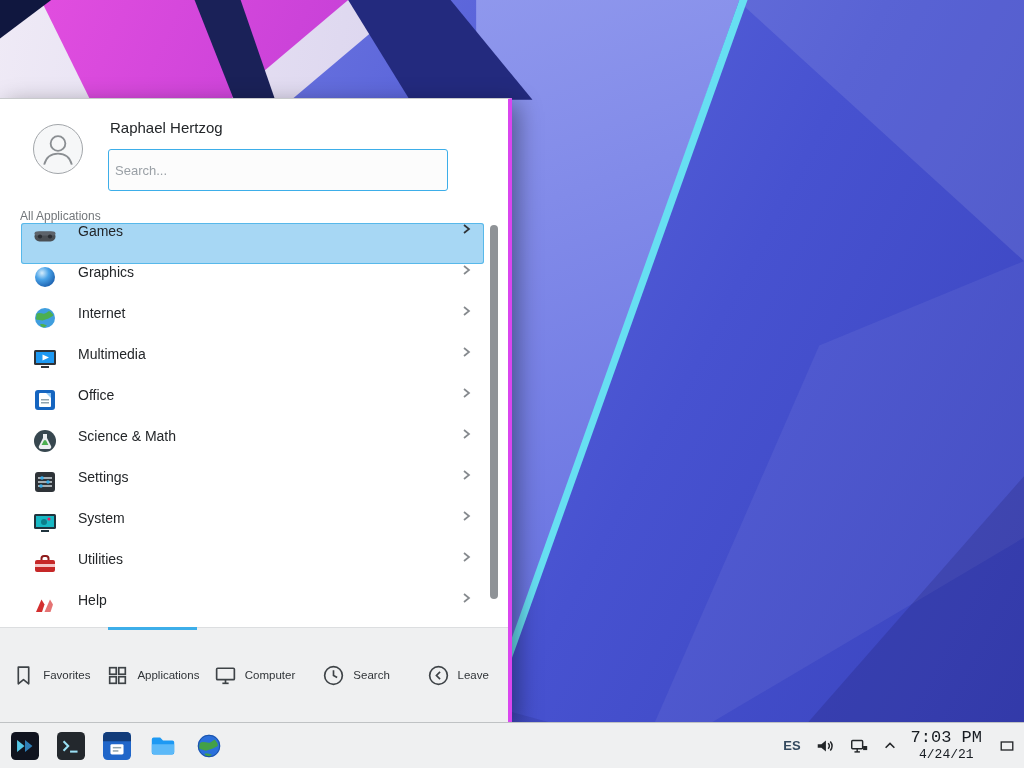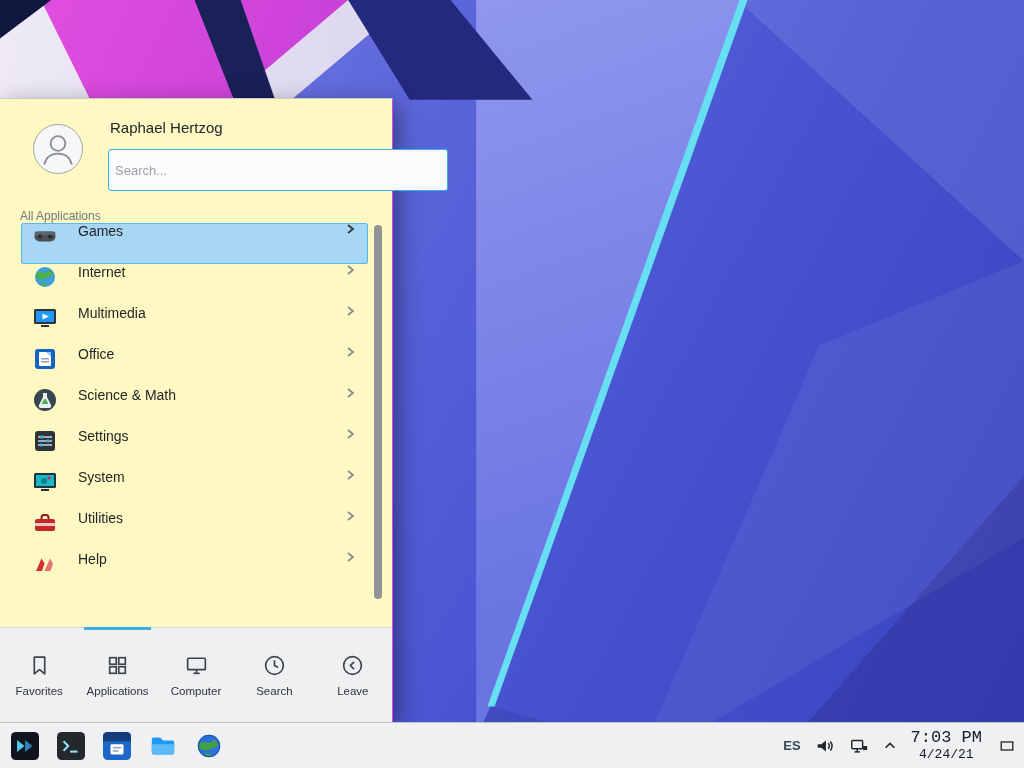--- a/index.html
+++ b/index.html
@@ -19,22 +19,22 @@
   .wp-bandlight{background:linear-gradient(160deg,#99a1f0,#6b75e2 70%);clip-path:polygon(46.5% 0,72.2% 0,47.9% 92%,46.5% 96%);}
   .wp-cyan{background:#67dff2;clip-path:polygon(72.2% 0,73% 0,48.3% 92%,47.6% 92%);filter:drop-shadow(0 0 5px rgba(130,230,250,.9));}
   .wp-lightcorner{background:linear-gradient(100deg,#efeaf6,#cfc8ea 60%,#9f96d8);clip-path:polygon(0 0,40% 0,28% 13.5%,0 13.5%);}
   .wp-magenta{background:linear-gradient(115deg,#e44fe0 0%,#b437d2 45%,#7e2ec4 100%);clip-path:polygon(4% 0,34% 0,22% 13.5%,9% 13.5%);}
   .wp-navy1{background:#10173f;clip-path:polygon(0 0,5% 0,0 5%);}
   .wp-navy2{background:#1a2158;clip-path:polygon(19% 0,23.5% 0,27% 13.5%,23% 13.5%);}
   .wp-navy3{background:#232a7e;clip-path:polygon(34% 0,44% 0,52% 13%,40% 13%);}
 
   
   .launcher{
-    position:absolute;left:0;top:98px;width:393px;height:624px;
-    background:#fef9c3;border-top:1px solid #c8cacc;border-right:1px solid #d946ef;
+    position:absolute;left:0;top:98px;width:512px;height:624px;
+    background:#ffffff;border-top:1px solid #c8cacc;border-right:4px solid #d946ef;
     box-shadow:6px 6px 22px rgba(0,0,0,.38);box-sizing:border-box;
   }
   .l-header{position:relative;height:110px;}
   .avatar{
     position:absolute;left:33px;top:25px;width:48px;height:48px;border-radius:50%;
     border:1px solid #a2a6aa;background:#f6f7f8;display:flex;align-items:center;justify-content:center;
   }
   .user-name{position:absolute;left:110px;top:20px;font-size:15px;color:#232629;}
   .search-input{
     position:absolute;left:108px;top:50px;width:326px;height:24px;
@@ -58,21 +58,21 @@
   .scroll-thumb{
     position:absolute;right:10px;top:126px;width:8px;height:374px;
     background:#8f9397;border-radius:4px;
   }
 
   .l-footer{
     position:absolute;left:0;right:0;bottom:0;height:94px;display:flex;
     border-top:1px solid #dcdee0;background:#eff0f1;
   }
   .tab{
-    flex:1;display:flex;flex-direction:column;align-items:center;justify-content:center;
+    flex:1;display:flex;align-items:center;justify-content:center;
     gap:7px;position:relative;color:#3e4347;cursor:default;
   }
   .tab.active::before{
     content:"";position:absolute;top:-1px;left:6px;right:6px;height:3px;background:#3daee9;
   }
   .tab svg{width:25px;height:25px;}
   .tab-label{font-size:11.5px;color:#303438;}
 
   
   .taskbar{
@@ -131,20 +131,36 @@
         <rect x="2.5" y="8.5" width="21" height="4" rx="2" fill="#5d636a"></rect>
         <circle cx="8" cy="13.5" r="2.1" fill="#2a2e33"></circle>
         <circle cx="18" cy="13.5" r="2.1" fill="#2a2e33"></circle>
       </svg>
       <span class="app-label">Games</span>
       <svg class="chev" viewBox="0 0 12 12">
         <path d="M4 2l5 4-5 4" fill="none" stroke="currentColor" stroke-width="1.7"></path>
       </svg>
     </div>
 
+    <div class="app-row">
+      <svg class="app-icon" viewBox="0 0 26 26">
+        <defs>
+            <radialGradient id="gball" cx="35%" cy="30%" r="75%">
+          <stop offset="0%" stop-color="#d4ecfc"></stop>
+              <stop offset="45%" stop-color="#4aa3e8"></stop>
+              <stop offset="100%" stop-color="#1b5fae"></stop>
+        </radialGradient>
+          </defs>
+        <circle cx="13" cy="13" r="10" fill="url(#gball)"></circle>
+      </svg>
+      <span class="app-label">Graphics</span>
+      <svg class="chev" viewBox="0 0 12 12">
+        <path d="M4 2l5 4-5 4" fill="none" stroke="currentColor" stroke-width="1.7"></path>
+      </svg>
+    </div>
 
     <div class="app-row">
       <svg class="app-icon" viewBox="0 0 26 26">
         <circle cx="13" cy="13" r="10" fill="#3f9ede"></circle>
         <path d="M4.5 9c3-2.5 6.5 1 9.5-1l3-2c2 1 3.5 2.5 4.5 4.5l-5 3-6 2-6.5-1z" fill="#4caf50"></path>
         <path d="M8 19.5c2-1 5 0 7 1l-3 2c-2-.3-3-1-4-3z" fill="#4caf50"></path>
       </svg>
       <span class="app-label">Internet</span>
       <svg class="chev" viewBox="0 0 12 12">
         <path d="M4 2l5 4-5 4" fill="none" stroke="currentColor" stroke-width="1.7"></path>

